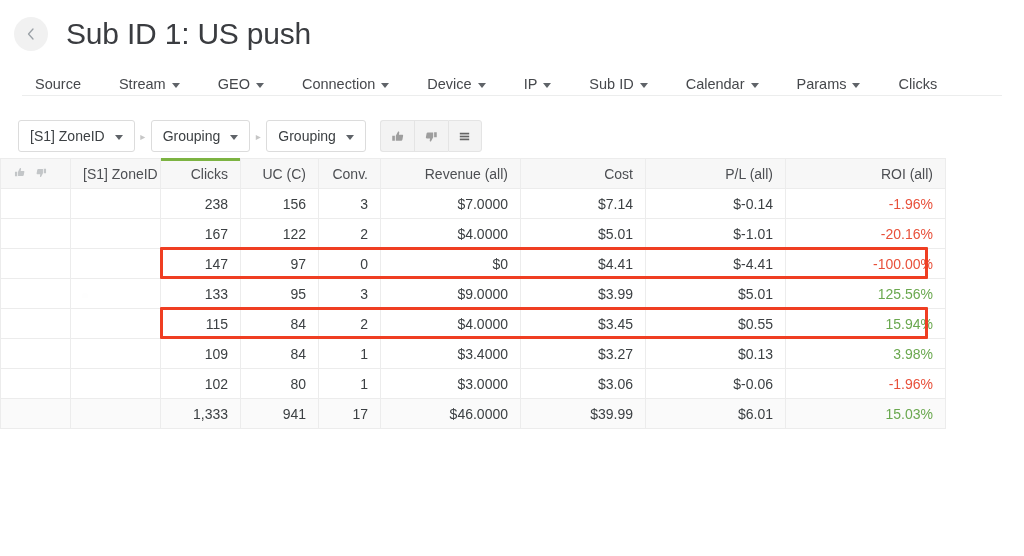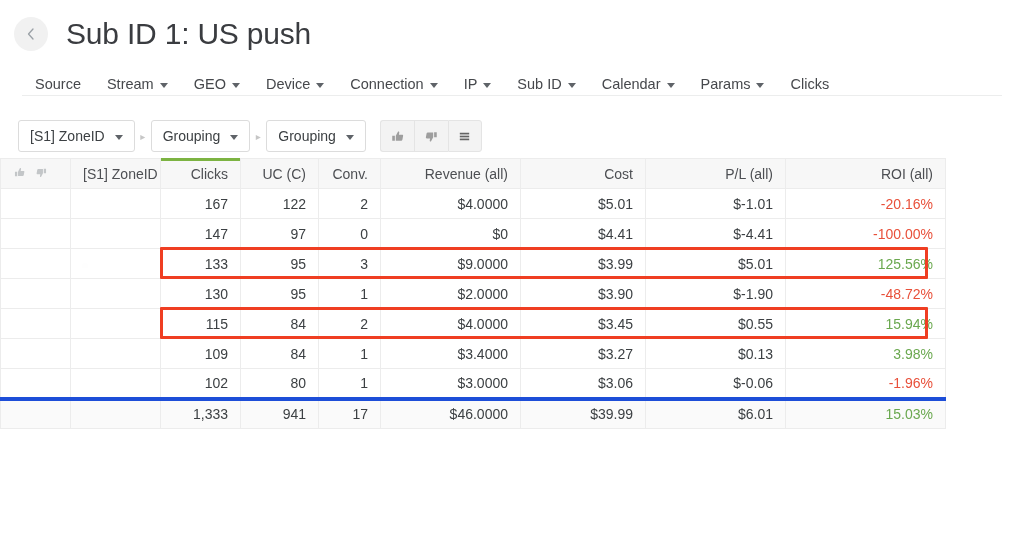--- a/index.html
+++ b/index.html
@@ -52,21 +52,21 @@
     letter-spacing: -0.2px;
     white-space: nowrap;
   }
 
   
   .navbar {
     display: flex;
     align-items: center;
     padding: 6px 0 0 22px;
     height: 40px;
-    gap: 0;
+    gap: 12px;
   }
   .nav-item {
     font-size: 14.5px;
     color: #46484c;
     padding: 6px 13px;
     white-space: nowrap;
     cursor: pointer;
     display: flex;
     align-items: center;
     gap: 6px;
@@ -189,21 +189,21 @@
   td.col-vote, td.col-zone { text-align: left; }
   .zone-blur {
     display: inline-block;
     color: rgba(60,64,67,0.10);
     filter: blur(2.2px);
     font-size: 12px;
     letter-spacing: 0.5px;
   }
   tr.total-row td {
     background: #fafafa;
-    border-top: 4px solid #1d4ed8;
+    border-top: 1px solid #1d4ed8;
   }
   .pos { color: #6aa84f; }
   .neg { color: #e8503a; }
 
   
   col.w-vote  { width: 70px; }
   col.w-zone  { width: 90px; }
   col.w-clicks{ width: 80px; }
   col.w-uc    { width: 78px; }
   col.w-conv  { width: 62px; }
@@ -249,25 +249,25 @@
     </button>
     <button class="nav-item">
       <span>Stream</span>
       <i class="caret"></i>
     </button>
     <button class="nav-item">
       <span>GEO</span>
       <i class="caret"></i>
     </button>
     <button class="nav-item">
+      <span>Connection</span>
+      <i class="caret"></i>
+    </button>
+    <button class="nav-item">
       <span>Device</span>
-      <i class="caret"></i>
-    </button>
-    <button class="nav-item">
-      <span>Connection</span>
       <i class="caret"></i>
     </button>
     <button class="nav-item">
       <span>IP</span>
       <i class="caret"></i>
     </button>
     <button class="nav-item">
       <span>Sub ID</span>
       <i class="caret"></i>
     </button>
@@ -372,20 +372,31 @@
           <th>Revenue (all)</th>
           <th>Cost</th>
           <th>P/L (all)</th>
           <th>ROI (all)</th>
         </tr>
       </thead>
       <tbody id="tbody">
           <tr>
             <td class="col-vote"></td>
             <td class="col-zone"></td>
+            <td>238</td>
+            <td>156</td>
+            <td>3</td>
+            <td>$7.0000</td>
+            <td>$7.14</td>
+            <td>$-0.14</td>
+            <td class="neg">-1.96%</td>
+          </tr>
+          <tr>
+            <td class="col-vote"></td>
+            <td class="col-zone"></td>
             <td>167</td>
             <td>122</td>
             <td>2</td>
             <td>$4.0000</td>
             <td>$5.01</td>
             <td>$-1.01</td>
             <td class="neg">-20.16%</td>
           </tr>
           <tr>
             <td class="col-vote"></td>
@@ -405,31 +416,20 @@
             <td>95</td>
             <td>3</td>
             <td>$9.0000</td>
             <td>$3.99</td>
             <td>$5.01</td>
             <td class="pos">125.56%</td>
           </tr>
           <tr>
             <td class="col-vote"></td>
             <td class="col-zone"></td>
-            <td>130</td>
-            <td>95</td>
-            <td>1</td>
-            <td>$2.0000</td>
-            <td>$3.90</td>
-            <td>$-1.90</td>
-            <td class="neg">-48.72%</td>
-          </tr>
-          <tr>
-            <td class="col-vote"></td>
-            <td class="col-zone"></td>
             <td>115</td>
             <td>84</td>
             <td>2</td>
             <td>$4.0000</td>
             <td>$3.45</td>
             <td>$0.55</td>
             <td class="pos">15.94%</td>
           </tr>
           <tr>
             <td class="col-vote"></td>

